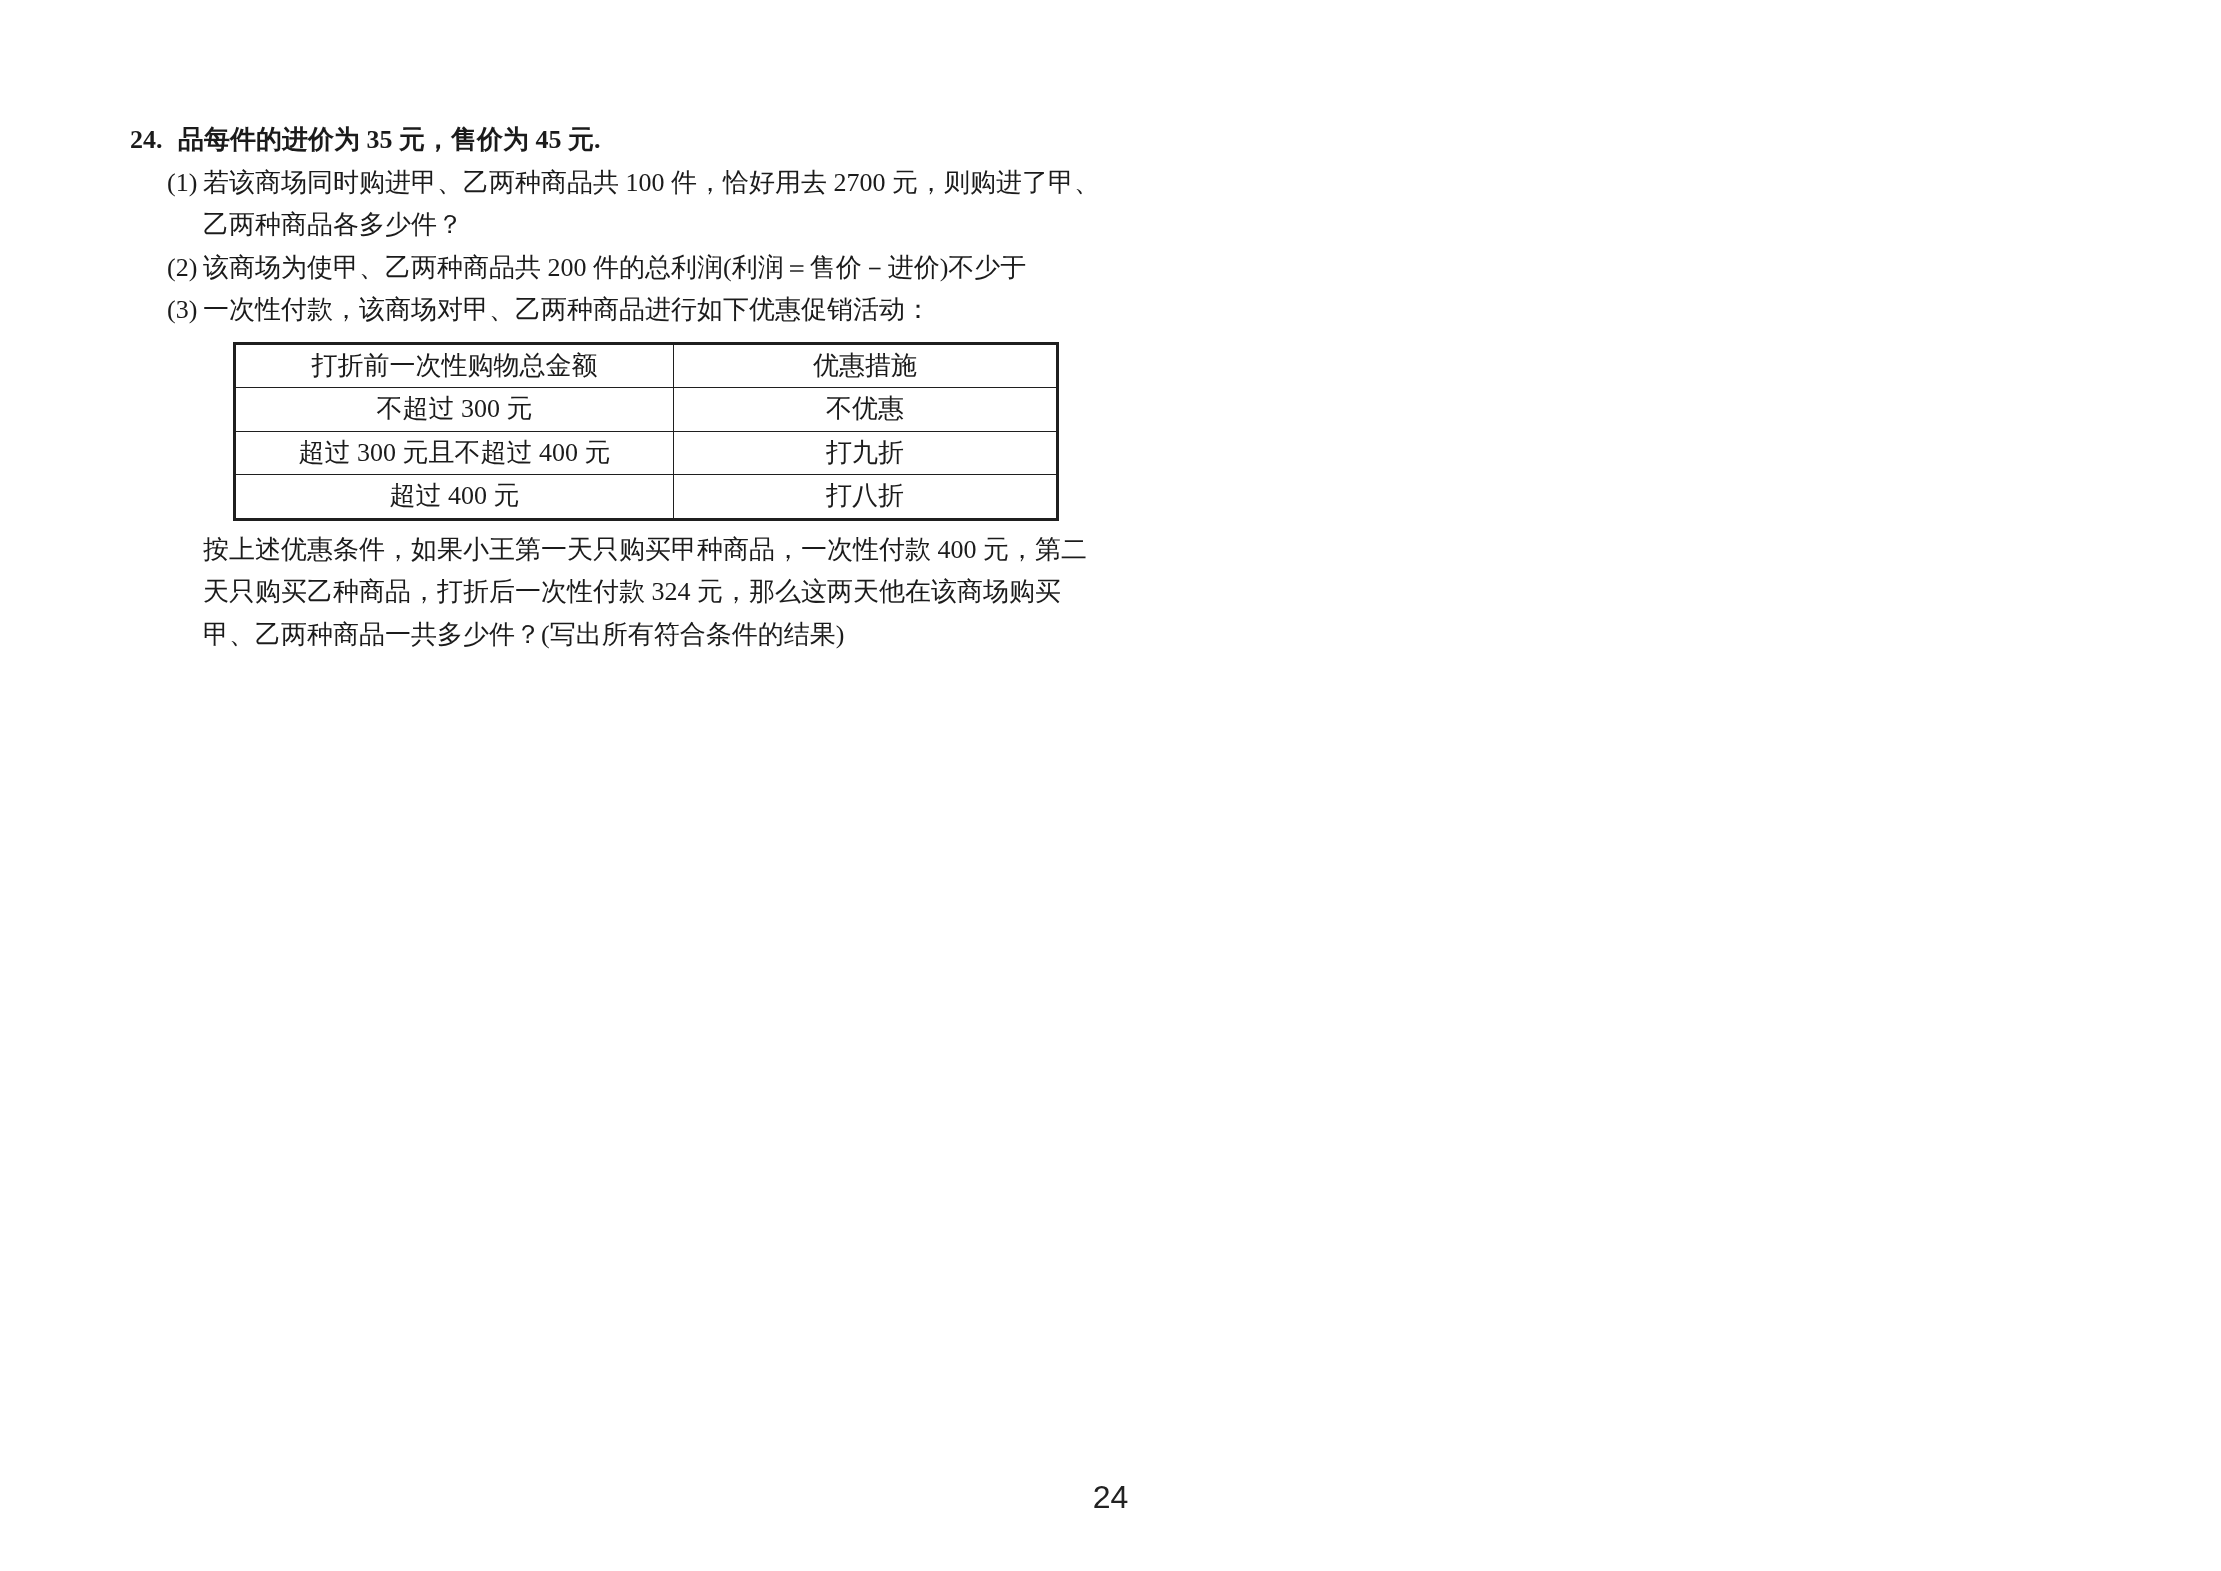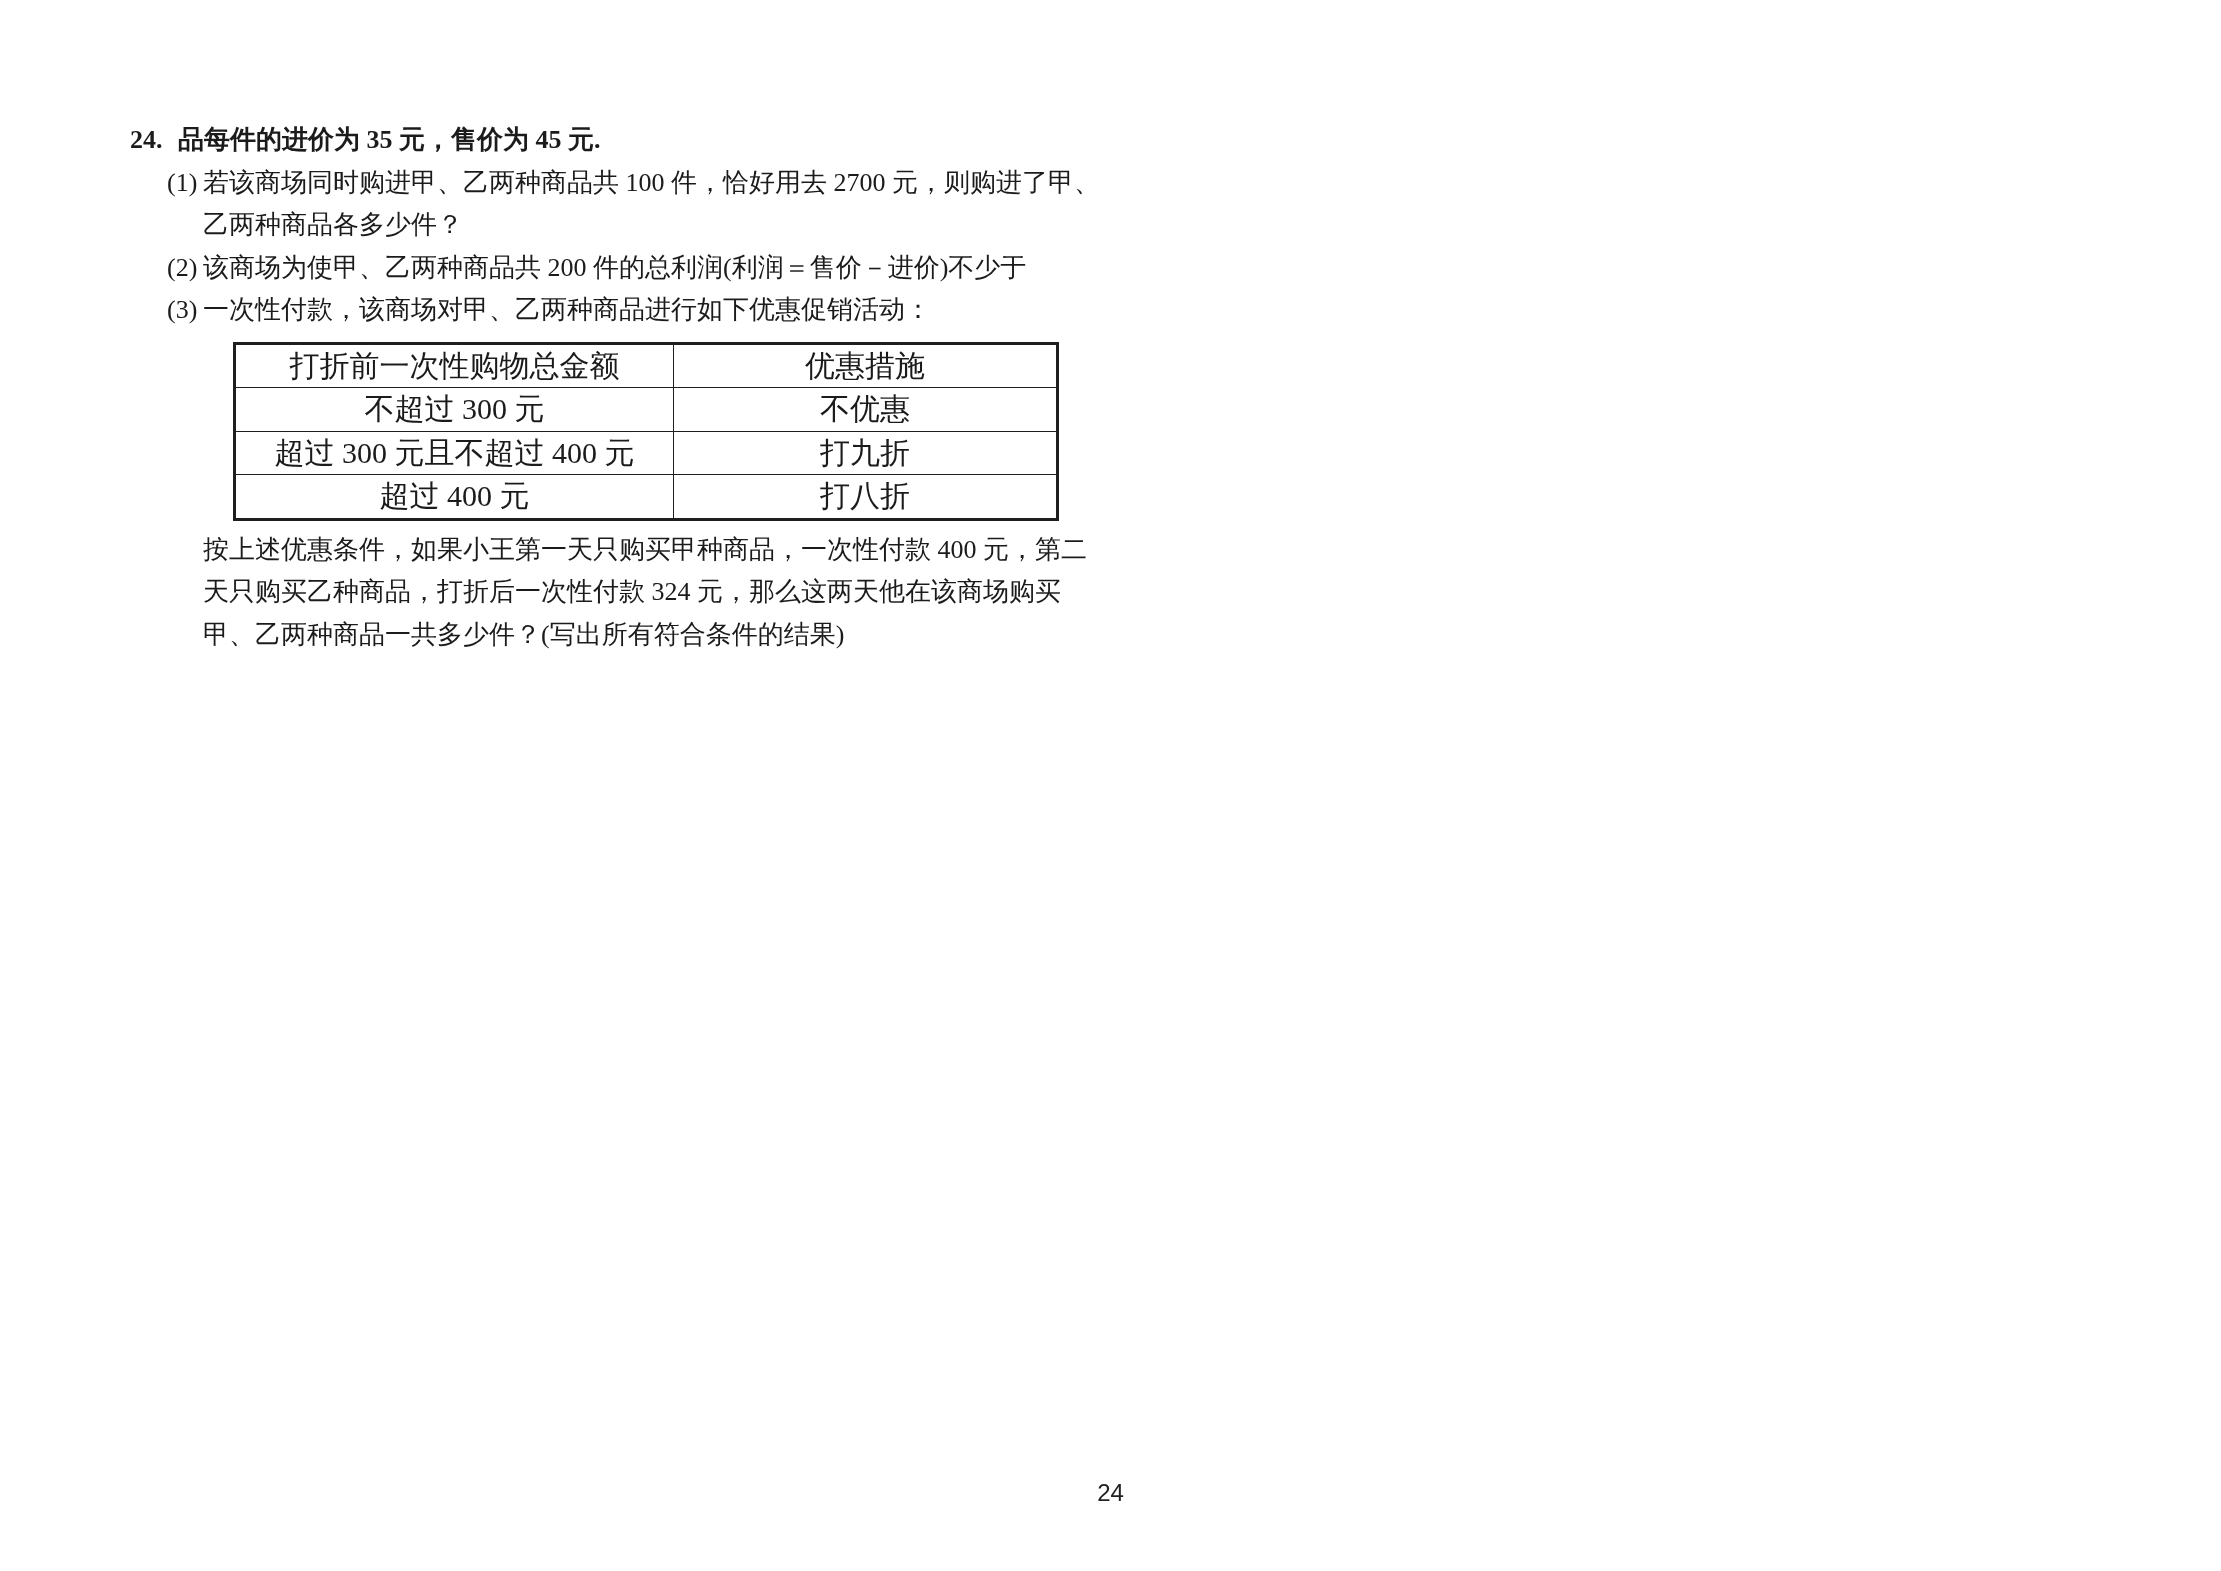--- a/index.html
+++ b/index.html
@@ -53,36 +53,36 @@
     border: 1.5px solid #1f1f1f;
   }
   table.discount {
     border-width: 3px;
   }
   table.discount th, table.discount td {
     height: 40px;
     text-align: center;
     vertical-align: middle;
     font-weight: normal;
-    font-size: 30px;
+    font-size: 26px;
     padding: 0;
   }
   .col-amount { width: 437px; }
   .col-offer  { width: 382px; }
   .closing {
     margin-left: 73px;
   }
   .page-footer {
     position: absolute;
     top: 1479px;
     left: 0;
     width: 100%;
     text-align: center;
     font-family: "Liberation Sans", "DejaVu Sans", sans-serif;
-    font-size: 24px;
+    font-size: 32px;
     color: #222222;
   }
 </style>
 </head>
 <body>
 
 <div class="content">
 
   <div class="intro-row">
     <div class="problem-num">24.</div>

